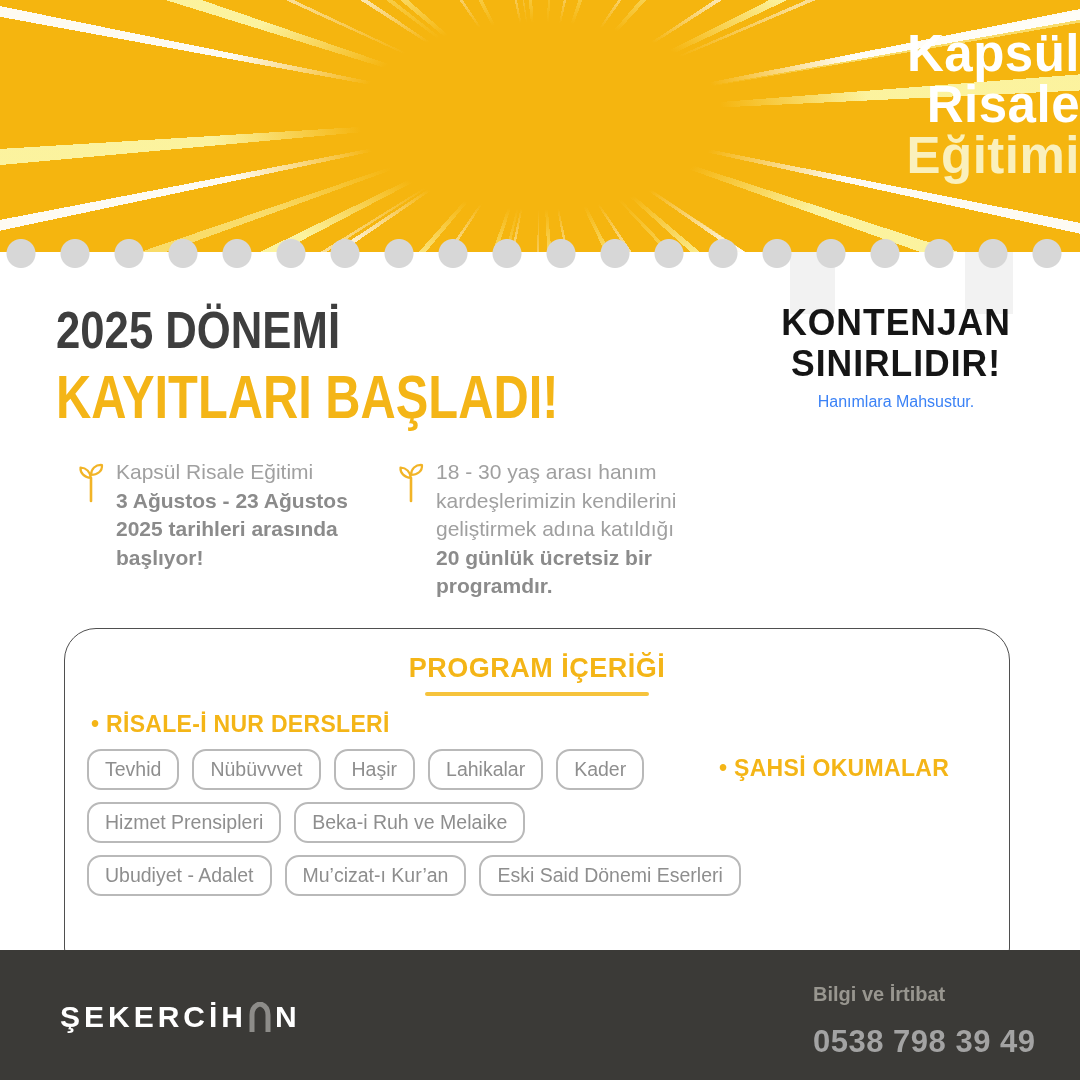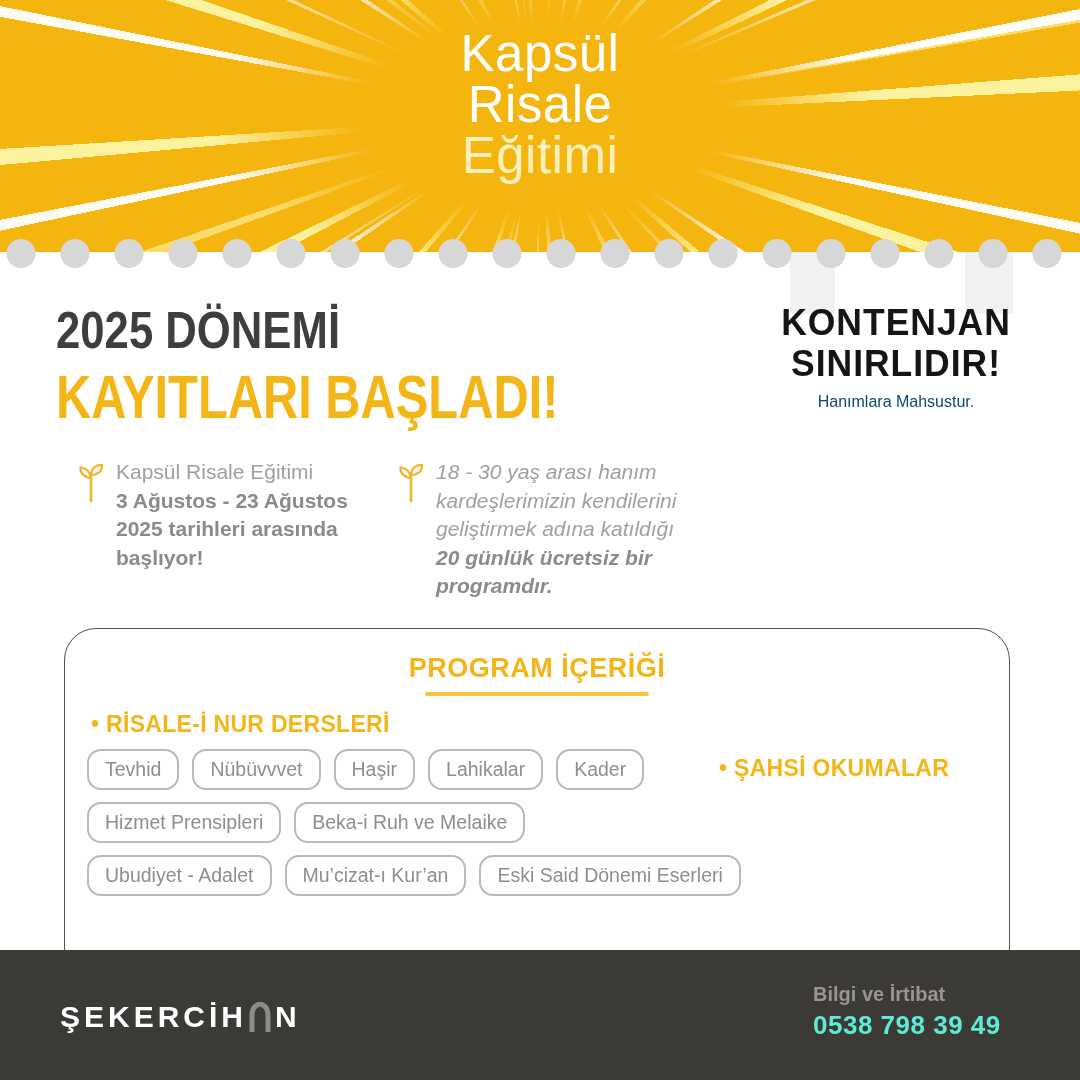--- a/index.html
+++ b/index.html
@@ -21,22 +21,22 @@
         rgba(252,246,166,.95) 15.4deg 17.1deg,
         rgba(0,0,0,0) 17.1deg 22.4deg),
       repeating-conic-gradient(from 40deg at 50% 46%,
         rgba(0,0,0,0) 0deg 26.5deg,
         rgba(255,255,255,.55) 26.5deg 27.2deg,
         rgba(0,0,0,0) 27.2deg 39deg,
         rgba(252,246,166,.6) 39deg 40.2deg,
         rgba(0,0,0,0) 40.2deg 57deg);
   }
   .banner-title{
-    position:absolute;left:0;top:28px;width:1080px;text-align:center;
-    font-weight:normal;font-size:51px;line-height:51px;letter-spacing:.5px;
+    position:absolute;left:0;top:28px;width:1080px;text-align:right;
+    font-weight:bold;font-size:51px;line-height:51px;letter-spacing:.5px;
     color:#ffffff;
   }
   .banner-title .line3{color:#FAF0BC;}
   
   .dots{
     position:absolute;left:-6px;top:238px;width:1092px;height:31px;
     background-image:radial-gradient(circle at 50% 50%, #d7d7d7 0 14px, rgba(215,215,215,0) 15px);
     background-size:54px 31px;background-repeat:repeat-x;
   }
   
@@ -52,25 +52,25 @@
   .headline .h2{
     display:inline-block;font-weight:bold;font-size:61px;color:#F4B517;
     transform:scaleX(.80);transform-origin:left;white-space:nowrap;margin-top:2px;
   }
   
   .quota{position:absolute;left:768px;top:302px;width:256px;text-align:center;}
   .quota .q-line{
     display:block;font-weight:bold;font-size:37px;line-height:41px;color:#151515;
     letter-spacing:1px;transform:scaleX(.96);transform-origin:center;white-space:nowrap;
   }
-  .quota .q-note{display:block;margin-top:9px;font-size:16px;color:#0c4a6e;}
+  .quota .q-note{display:block;margin-top:9px;font-size:16px;color:#3b82f6;}
   
   .feature{position:absolute;top:458px;}
   .feature.f1{left:78px;width:300px;}
-  .feature.f2{left:398px;width:335px;font-style:italic;}
+  .feature.f2{left:398px;width:335px;}
   .feature.f3{left:733px;width:330px;}
   .sprout{position:absolute;left:0;top:5px;width:26px;height:40px;}
   .feature .ftext{margin:0;padding-left:38px;font-size:21px;line-height:28.5px;color:#a0a0a0;}
   .feature .ftext .bold{display:block;font-weight:bold;color:#8b8b8b;}
   
   .program-box{
     position:absolute;left:64px;top:628px;width:946px;height:352px;
     border:1.5px solid #4f4f4f;border-radius:32px;background:#ffffff;box-sizing:border-box;
   }
   .program-title{
@@ -91,21 +91,21 @@
   }
   
   .footer{position:absolute;left:0;top:950px;width:1080px;height:130px;background:#3B3A37;}
   .logo{
     position:absolute;left:60px;top:50px;display:flex;align-items:center;
     font-weight:bold;font-size:30px;letter-spacing:4px;color:#ffffff;white-space:nowrap;
   }
   .logo .arch{display:inline-block;width:26px;height:30px;margin:0 2px 0 0;}
   .contact{position:absolute;left:813px;top:33px;}
   .contact .c-label{display:block;font-weight:bold;font-size:20px;color:#98968f;}
-  .contact .c-phone{display:block;margin-top:4px;font-weight:bold;font-size:26px;letter-spacing:.5px;color:#5eead4;white-space:nowrap;}
+  .contact .c-phone{display:block;margin-top:18px;font-weight:bold;font-size:31px;letter-spacing:.5px;color:#a3a3a3;white-space:nowrap;}
 </style>
 </head>
 <body>
 
 <div class="page">
 
   <div class="banner">
     <div class="banner-title">
       <div class="line1">Kapsül</div>
       <div class="line2">Risale</div>

